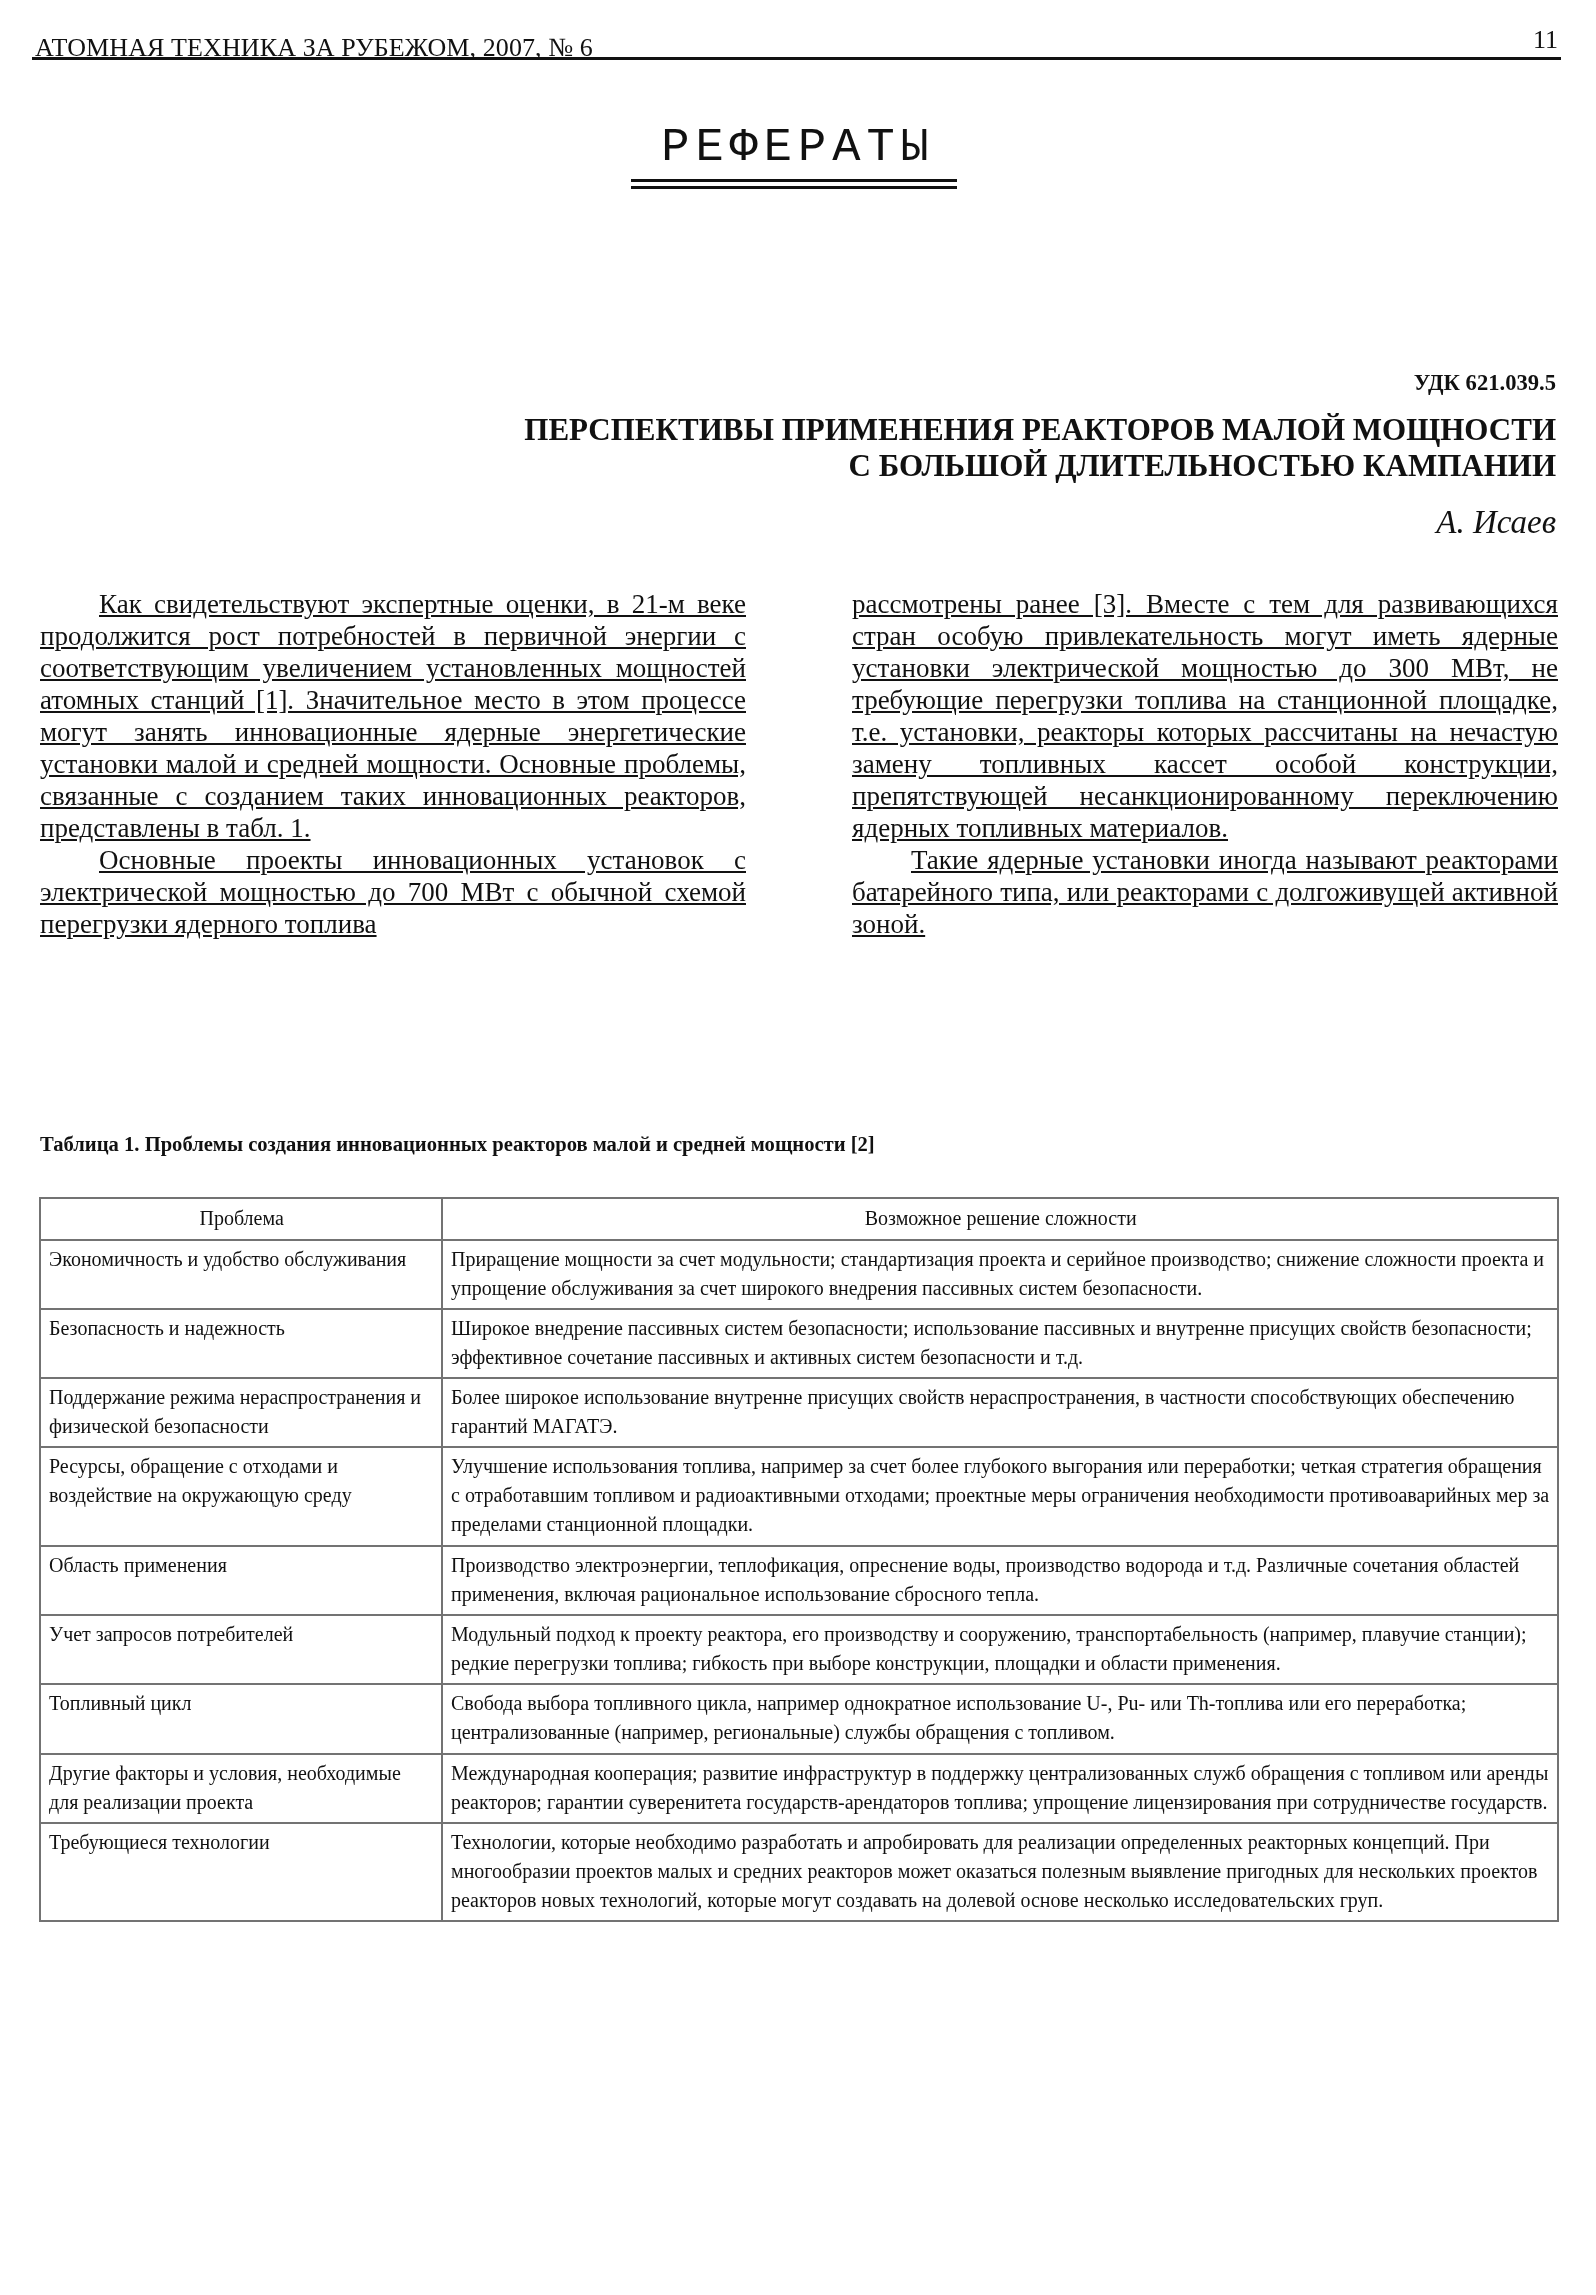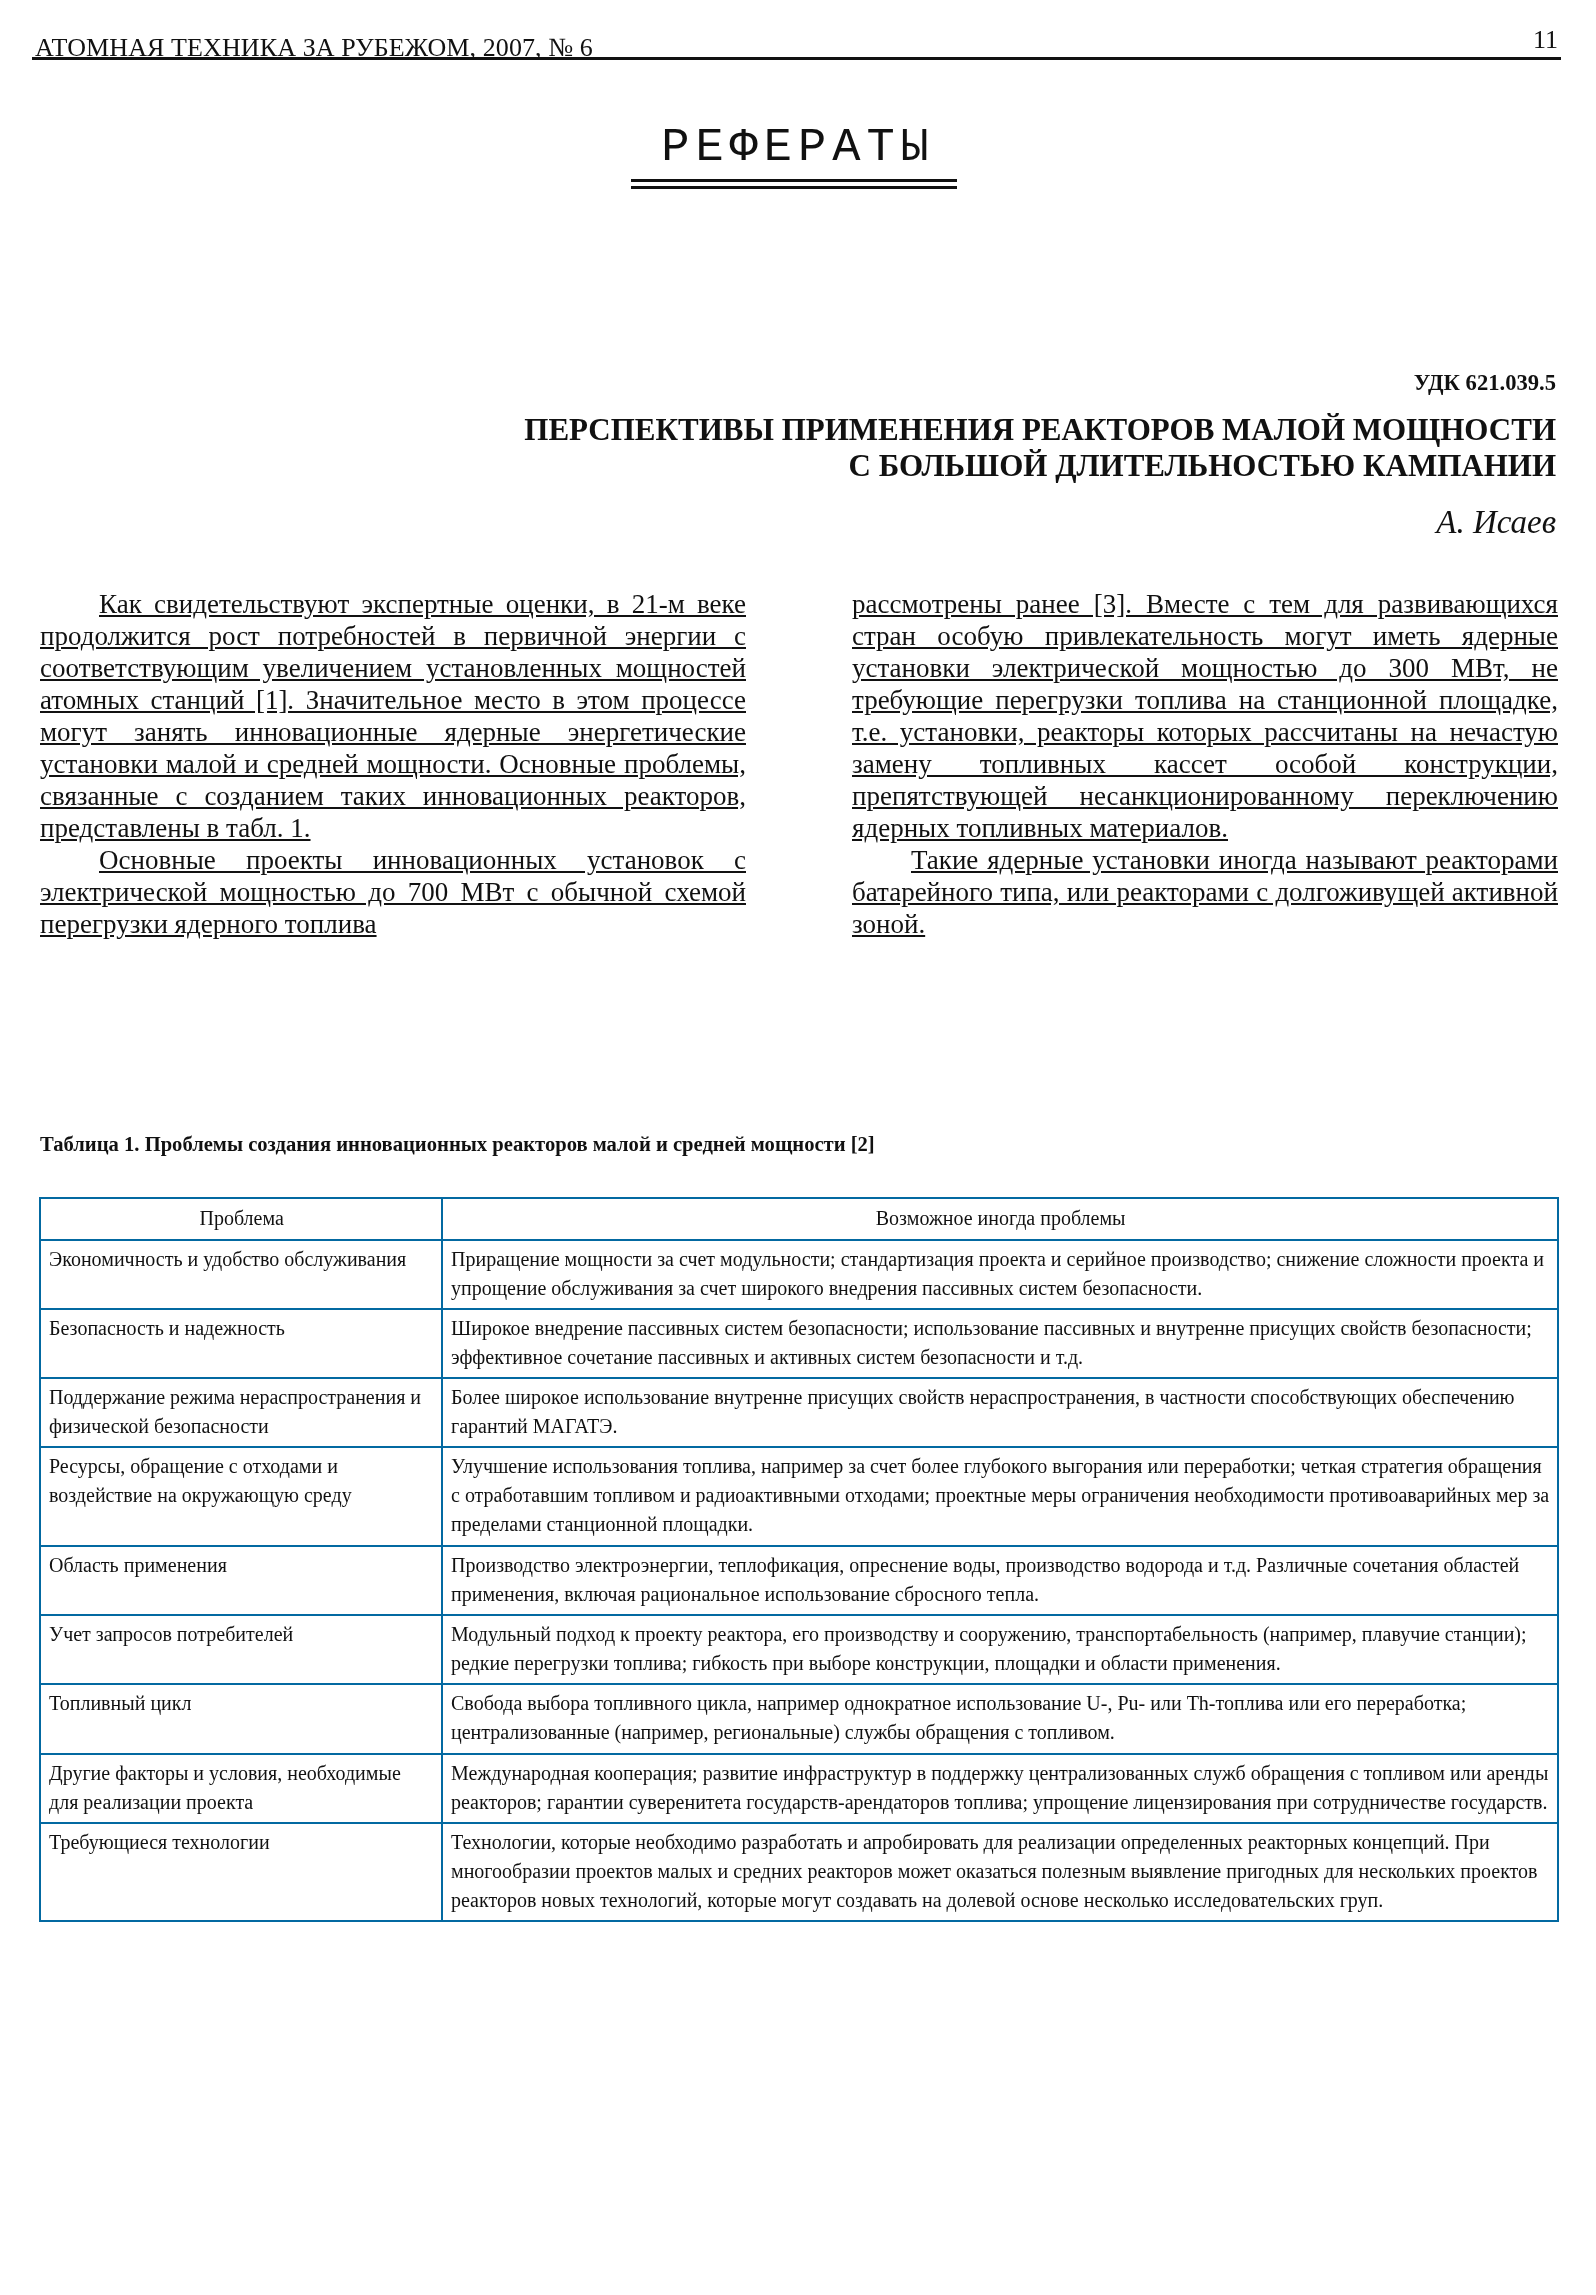--- a/index.html
+++ b/index.html
@@ -21,21 +21,21 @@
 
   .col { position: absolute; top: 588px; width: 706px; font-size: 27px; line-height: 32px; text-align: justify; text-decoration: underline; }
   .col.left { left: 40px; }
   .col.right { left: 852px; }
   .col p { margin: 0; text-indent: 59px; }
   .col p.cont { text-indent: 0; }
 
   .table-caption { position: absolute; left: 40px; top: 1132px; font-size: 20.6px; font-weight: bold; line-height: 25px; }
 
   table.problems { position: absolute; left: 39px; top: 1197px; width: 1520px; border-collapse: collapse; font-size: 20px; line-height: 29px; }
-  table.problems th, table.problems td { border: 2px solid #0369a1; vertical-align: top; padding: 4px 6.7px 5.3px 8px; }
+  table.problems th, table.problems td { border: 2px solid #737373; vertical-align: top; padding: 4px 6.7px 5.3px 8px; }
   table.problems th { font-weight: normal; text-align: center; padding-top: 5.3px; padding-bottom: 5.3px; }
   table.problems col.c1 { width: 402px; }
   table.problems td.sol { text-align: left; }
 </style>
 </head>
 <body>
 
 <div class="run-head">
   <span class="journal">АТОМНАЯ ТЕХНИКА ЗА РУБЕЖОМ, 2007, № 6</span>
   <span class="page-no">11</span>
@@ -65,21 +65,21 @@
 <div class="table-caption">Таблица 1. Проблемы создания инновационных реакторов малой и средней мощности [2]</div>
 
 <table class="problems">
   <colgroup>
       <col class="c1">
       <col class="c2">
     </colgroup>
   <thead>
     <tr>
       <th>Проблема</th>
-      <th>Возможное иногда проблемы</th>
+      <th>Возможное решение сложности</th>
     </tr>
   </thead>
   <tbody id="table-body">
       <tr>
         <td>Экономичность и удобство обслуживания</td>
         <td class="sol">Приращение мощности за счет модульности; стандартизация проекта и серийное производство; снижение сложности проекта и упрощение обслуживания за счет широкого внедрения пассивных систем безопасности.</td>
       </tr>
       <tr>
         <td>Безопасность и надежность</td>
         <td class="sol">Широкое внедрение пассивных систем безопасности; использование пассивных и внутренне присущих свойств безопасности; эффективное сочетание пассивных и активных систем безопасности и т.д.</td>

